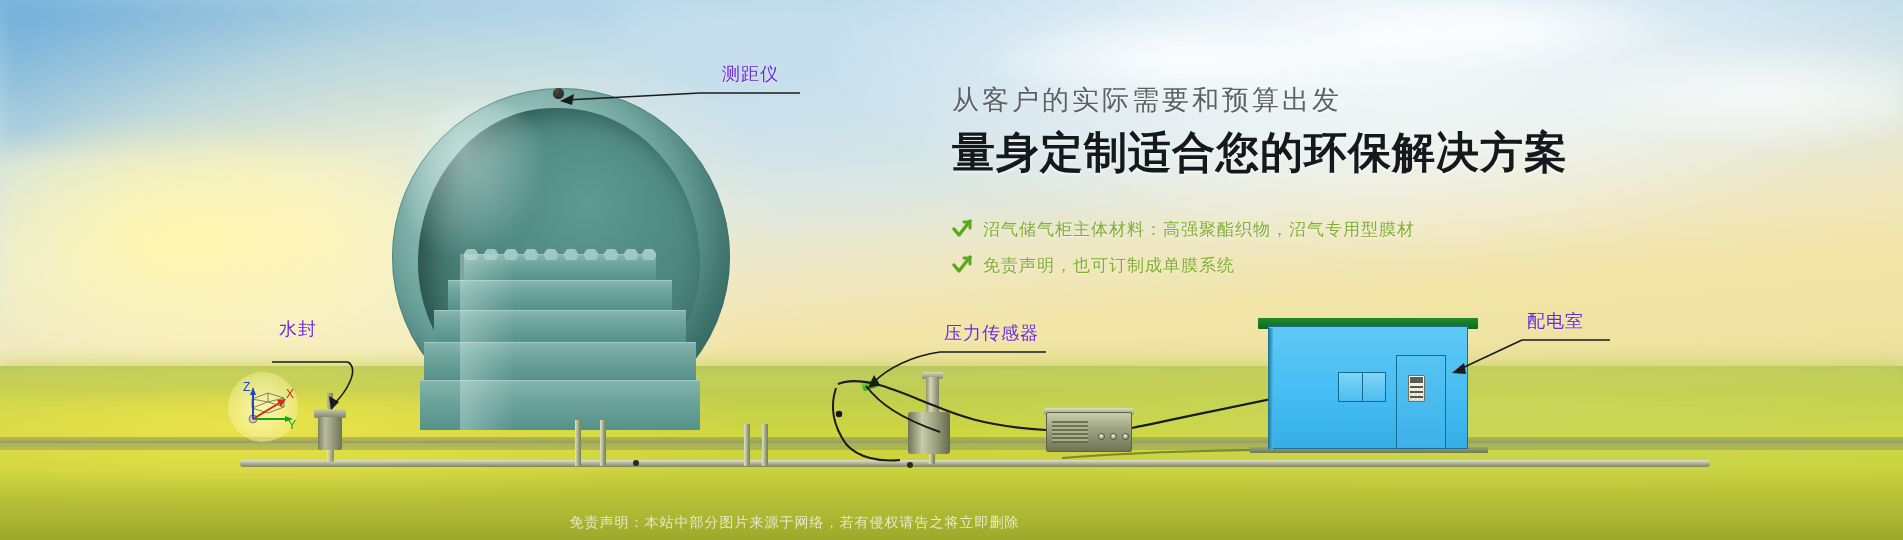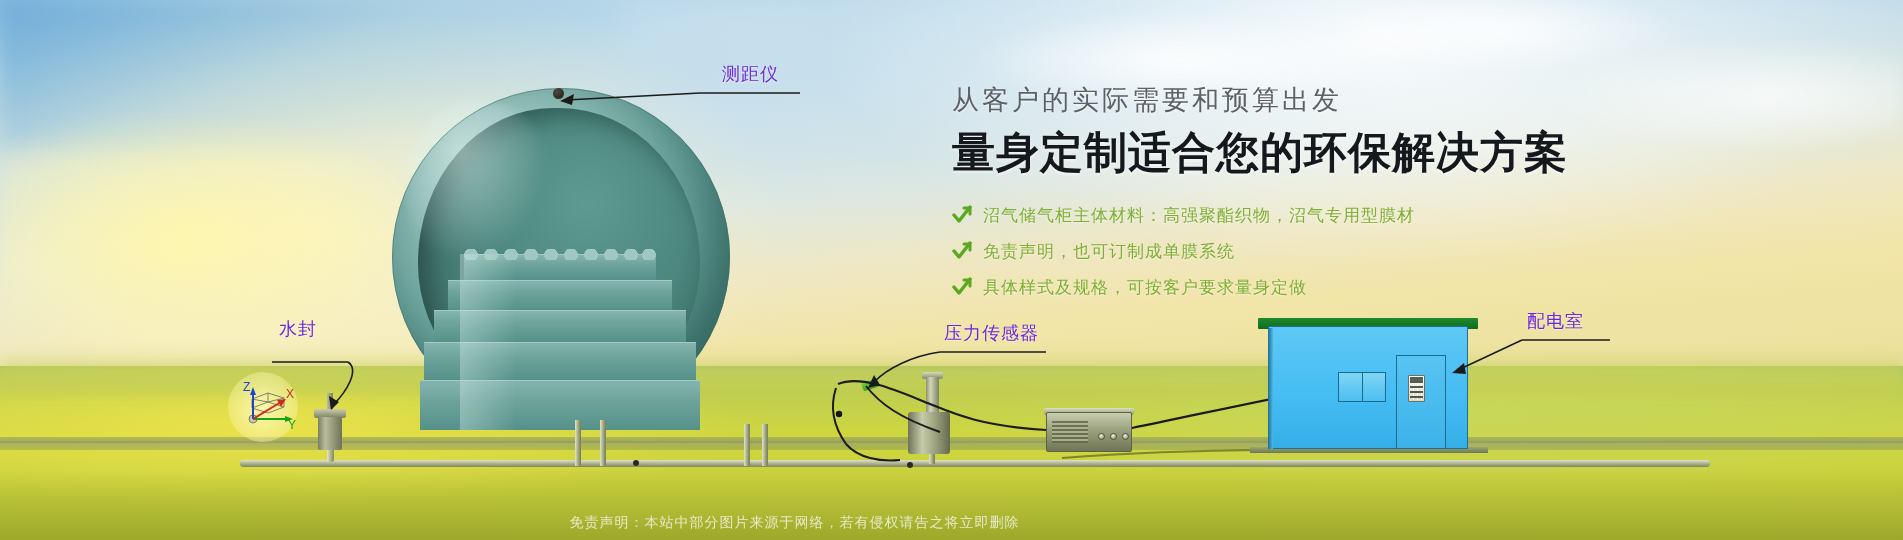--- a/index.html
+++ b/index.html
@@ -273,21 +273,21 @@
     font-family:"DejaVu Sans","Liberation Sans",sans-serif;
     font-weight:400; line-height:1.2;
     text-shadow:0 1px 2px rgba(255,255,255,.7);
   }
   .headline {
     margin-top:10px;
     font-size:43px; font-weight:bold; letter-spacing:1px;
     color:#15181c; line-height:1.22;
     text-shadow:0 2px 3px rgba(255,255,255,.55);
   }
-  .bullets { margin-top:25px; }
+  .bullets { margin-top:39px; }
   .bullet {
     display:flex; align-items:center;
     margin-bottom:13px;
     font-size:17px; color:#7fae33; letter-spacing:1px;
     text-shadow:0 1px 2px rgba(255,255,255,.6);
   }
   .check {
     width:20px; height:20px; margin-right:11px; flex:0 0 20px;
     display:block;
   }
@@ -444,25 +444,18 @@
         </svg>
         <span>沼气储气柜主体材料：高强聚酯织物，沼气专用型膜材</span>
       </div>
       <div class="bullet">
         <svg class="check" viewBox="0 0 20 20">
           <path d="M2 10 L7 16 L18 2" stroke="#5aa81e" stroke-width="3.4" fill="none" stroke-linecap="round" stroke-linejoin="round"></path>
           <path d="M12 3 L18 3 L18 9" stroke="#5aa81e" stroke-width="3" fill="none" stroke-linecap="round"></path>
         </svg>
         <span>免责声明，也可订制成单膜系统</span>
       </div>
-      <div class="bullet">
-        <svg class="check" viewBox="0 0 20 20">
-          <path d="M2 10 L7 16 L18 2" stroke="#5aa81e" stroke-width="3.4" fill="none" stroke-linecap="round" stroke-linejoin="round"></path>
-          <path d="M12 3 L18 3 L18 9" stroke="#5aa81e" stroke-width="3" fill="none" stroke-linecap="round"></path>
-        </svg>
-        <span>具体样式及规格，可按客户要求量身定做</span>
-      </div>
     </div>
   </div>
 
   <div class="disclaimer">免责声明：本站中部分图片来源于网络，若有侵权请告之将立即删除</div>
 
 </div>
 
 </body></html>

